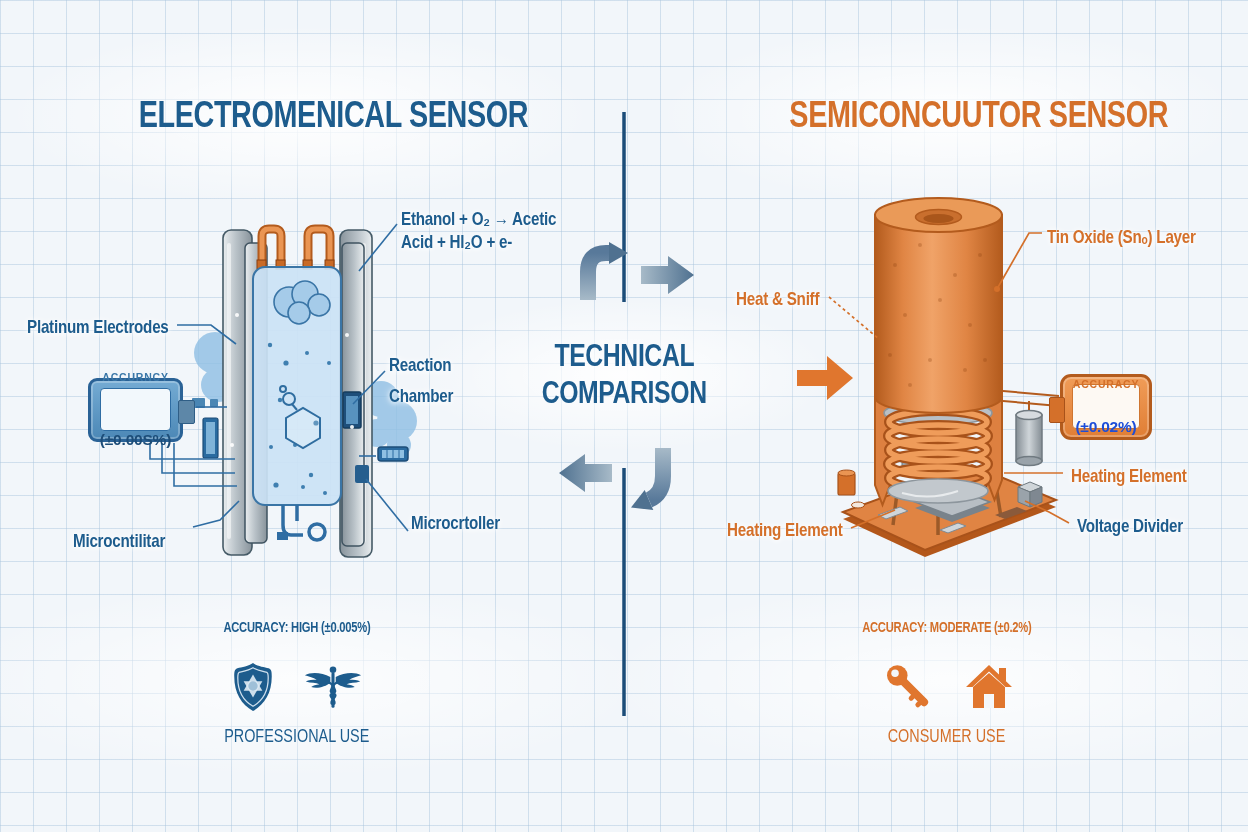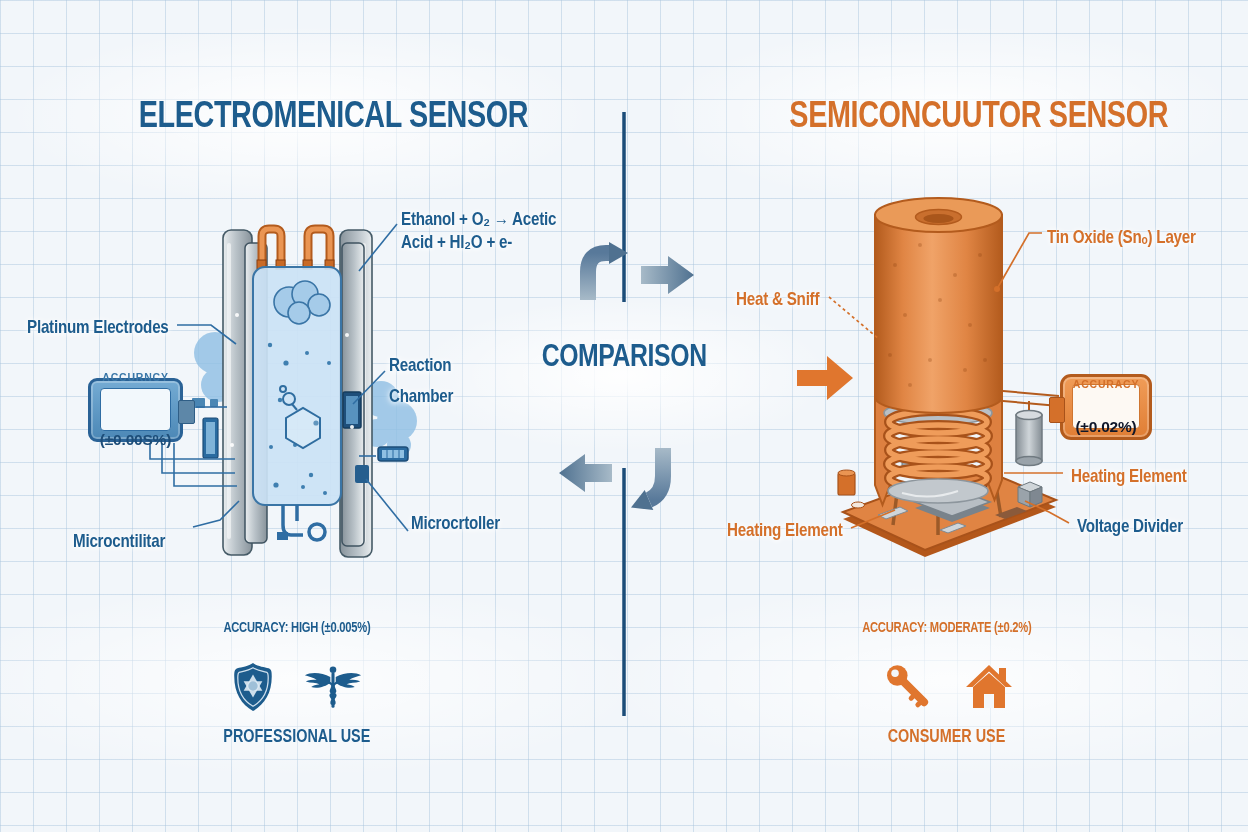--- a/index.html
+++ b/index.html
@@ -23,21 +23,21 @@
     letter-spacing:-0.3px;white-space:nowrap;
     text-shadow:0 1px 5px rgba(255,255,255,.95), 0 0 10px rgba(255,255,255,.85);
   }
   .blue{color:#1d5c8d;}
   .orange{color:#d4702a;}
   .cond{display:inline-block;transform:scaleX(0.8);transform-origin:left center;}
   .cond-c{display:inline-block;transform:scaleX(0.8);transform-origin:center center;}
   .title{position:absolute;text-align:center;font-weight:bold;font-size:36px;letter-spacing:-0.5px;white-space:nowrap;}
   .center-title{position:absolute;text-align:center;font-weight:bold;font-size:31px;line-height:37px;color:#1d5c8d;letter-spacing:-0.5px;}
   .bottom-line{position:absolute;text-align:center;font-weight:bold;font-size:14px;white-space:nowrap;letter-spacing:-0.3px;}
-  .use-line{position:absolute;text-align:center;font-weight:bold;font-size:18px;white-space:nowrap;letter-spacing:0px;}
+  .use-line{position:absolute;text-align:center;font-weight:normal;font-size:18px;white-space:nowrap;letter-spacing:0px;}
   .icons-row{position:absolute;display:flex;justify-content:center;align-items:center;gap:30px;}
   .meter{position:absolute;border-radius:9px;box-sizing:border-box;}
   .meter .screen{
     position:absolute;left:9px;right:9px;top:7px;bottom:8px;border-radius:4px;
     display:flex;flex-direction:column;justify-content:center;align-items:center;gap:0px;
   }
   .meter .m-title{font-size:10.5px;font-weight:bold;letter-spacing:0.8px;line-height:12px;}
   .meter .m-value{font-size:15.5px;font-weight:bold;letter-spacing:-0.2px;line-height:18px;}
   .meter-left{
     left:88px;top:378px;width:95px;height:64px;
@@ -50,21 +50,21 @@
   .meter-left .m-value{color:#1d4d78;}
   .meter-left .tab{position:absolute;right:-15px;top:19px;width:15px;height:22px;background:#5d87a8;border:1.5px solid #2f5e86;border-radius:2px;}
   .meter-right{
     left:1060px;top:374px;width:92px;height:66px;
     background:linear-gradient(180deg,#f09c58,#e07e35);
     border:3px solid #b35b1d;border-radius:11px;
     box-shadow:inset 0 0 0 2px rgba(255,255,255,.25);
   }
   .meter-right .screen{background:#fdf9f3;border:1.5px solid #cf7630;}
   .meter-right .m-title{color:#d4702a;}
-  .meter-right .m-value{color:#0f172a;margin-top:28px;}
+  .meter-right .m-value{color:#1d4ed8;margin-top:28px;}
   .meter-right .tab{position:absolute;left:-14px;top:20px;width:14px;height:24px;background:#d4702a;border:1.5px solid #a8521a;border-radius:2px;}
   svg{display:block;}
   .lines-overlay{position:absolute;left:0;top:0;pointer-events:none;}
 </style>
 </head>
 <body>
 
 <svg class="abs" style="left:185px;top:195px;" width="250" height="395" viewBox="0 0 250 395">
   <defs>
     <linearGradient id="plateG" x1="0" y1="0" x2="1" y2="0">
@@ -359,20 +359,21 @@
 </svg>
 
 <div class="title blue" style="left:90px;top:94px;width:416px;">
   <span class="cond-c">ELECTROMENICAL SENSOR</span>
 </div>
 <div class="title orange" style="left:742px;top:94px;width:416px;">
   <span class="cond-c">SEMICONCUUTOR SENSOR</span>
 </div>
 
 <div class="center-title" style="left:512px;top:337px;width:224px;">
+  <div><span class="cond-c">TECHNICAL</span></div>
   <div><span class="cond-c">COMPARISON</span></div>
 </div>
 
 <div class="lbl blue" style="left:401px;top:207px;">
   <div><span class="cond">Ethanol + O₂ → Acetic</span></div>
   <div><span class="cond">Acid + Hl₂O + e-</span></div>
 </div>
 <div class="lbl blue" style="left:27px;top:315px;">
   <span class="cond">Platinum Electrodes</span>
 </div>

